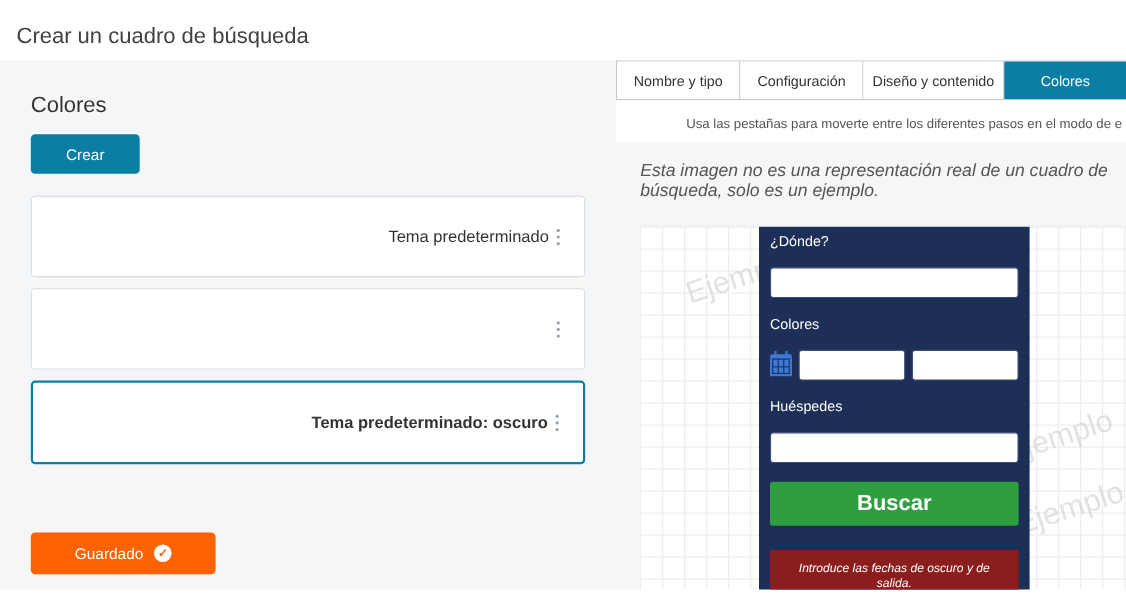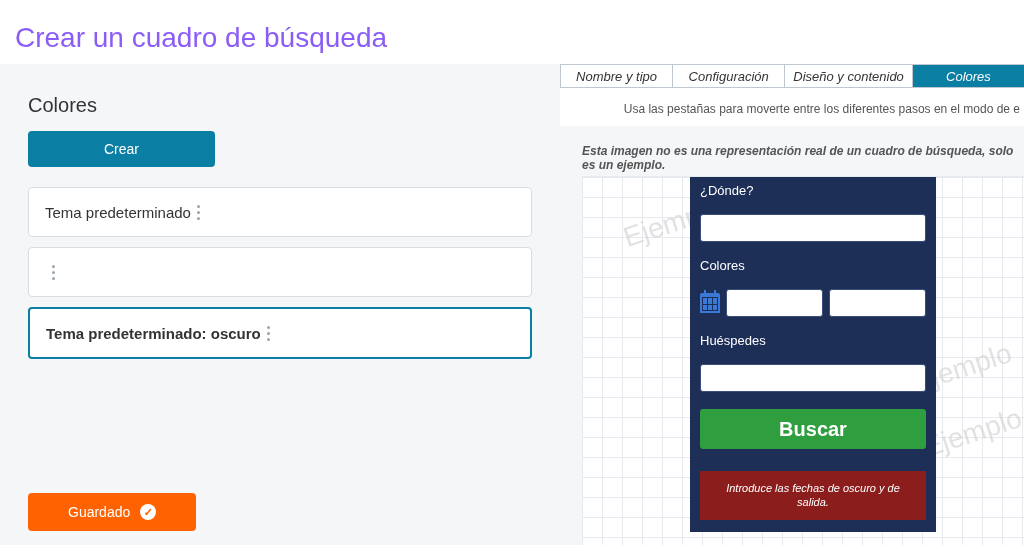--- a/index.html
+++ b/index.html
@@ -2,44 +2,44 @@
 <html><head>
 <meta charset="utf-8">
 <style>
   * { box-sizing: border-box; margin: 0; padding: 0; }
   html, body {
     width: 1024px; height: 551px; overflow: hidden;
     font-family: -apple-system, BlinkMacSystemFont, "Segoe UI", Helvetica, Arial, sans-serif;
     color: #333; background: #fff;
   }
   .page-title {
-    font-size: 28px; font-weight: 400; color: #8b5cf6;
+    font-size: 20px; font-weight: 400; color: #404040;
     padding: 22px 12px 10px 15px; background: #fff;
   }
   .layout { display: flex; height: calc(551px - 70px); }
   .left {
     width: 560px; background: #f4f6f8; padding: 30px 28px 0 28px;
     position: relative; flex-shrink: 0;
   }
   .section-title { font-size: 20px; font-weight: 400; color: #333; margin-bottom: 14px; }
   .instr-row { display: flex; justify-content: space-between; align-items: flex-start; gap: 12px; margin-bottom: 20px; }
   .instr { font-size: 13px; font-weight: 600; color: #333; line-height: 1.4; max-width: 330px; }
   .help-icon {
     display: inline-block; width: 14px; height: 14px; border: 1px solid #888;
     border-radius: 50%; font-size: 10px; line-height: 13px; text-align: center;
     color: #888; margin-left: 4px; vertical-align: middle;
   }
   .btn-create {
     background: #0a7ea3; color: #fff; border: none; border-radius: 4px;
-    padding: 10px 76px; font-size: 14px; cursor: pointer; text-align: center;
+    padding: 10px 32px; font-size: 14px; cursor: pointer; text-align: center;
   }
   .theme-list { display: flex; flex-direction: column; gap: 10px; }
   .theme-item {
     background: #fff; border: 1px solid #d7dde3; border-radius: 4px;
-    padding: 14px 16px; display: flex; justify-content: flex-start;
+    padding: 26px 16px; display: flex; justify-content: flex-end;
     align-items: center; font-size: 15px; color: #333; cursor: pointer;
   }
   .theme-item.selected { border: 2px solid #0a7ea3; font-weight: 700; }
   .kebab {
     width: 16px; height: 20px; display: flex; flex-direction: column;
     justify-content: center; align-items: center; gap: 3px; cursor: pointer;
   }
   .kebab span { width: 3px; height: 3px; background: #9aa4af; border-radius: 50%; }
   .btn-save {
     position: absolute; left: 28px; bottom: 14px;
@@ -47,39 +47,39 @@
     padding: 11px 40px; font-size: 14px; cursor: pointer;
     display: flex; align-items: center; gap: 10px;
   }
   .check-icon {
     width: 16px; height: 16px; border-radius: 50%; background: #fff;
     color: #ff6200; font-size: 11px; line-height: 16px; text-align: center;
     font-weight: 700;
   }
   .right { flex: 1; display: flex; flex-direction: column; min-width: 0; }
   .tabs {
-    display: flex; border: 1px solid #bfc8d0; margin: 0 0 0 0; height: 24px;
-    font-size: 13px; border-right: none; font-style: italic;
+    display: flex; border: 1px solid #bfc8d0; margin: 0 0 0 0; height: 36px;
+    font-size: 13px; border-right: none;
   }
   .tab {
     flex: 1; display: flex; align-items: center; justify-content: center;
     border-right: 1px solid #bfc8d0; color: #333; cursor: pointer; background: #fff;
     padding: 0 8px; white-space: nowrap;
   }
   .tab:last-child { border-right: none; }
   .tab.active { background: #0a7ea3; color: #fff; }
   .hint {
     font-size: 12px; color: #555; text-align: right; padding: 14px 4px 10px 0;
     white-space: nowrap; overflow: hidden;
   }
   .preview-wrap {
     background: #f4f6f8; flex: 1; padding: 18px 0 0 22px;
     display: flex; flex-direction: column; min-height: 0;
   }
-  .preview-caption { font-size: 12px; font-style: italic; color: #555; margin-bottom: 4px; font-weight: bold; }
+  .preview-caption { font-size: 16px; font-style: italic; color: #555; margin-bottom: 22px; }
   .preview-grid {
     flex: 1; position: relative; border-top: 1px solid #e6e9ed;
     background:
       linear-gradient(#e6e9ed 1px, transparent 1px) 0 0 / 20px 20px,
       linear-gradient(90deg, #e6e9ed 1px, transparent 1px) 0 0 / 20px 20px,
       #ffffff;
     overflow: hidden;
   }
   .search-box {
     position: absolute; top: 0; left: 108px; width: 246px;

